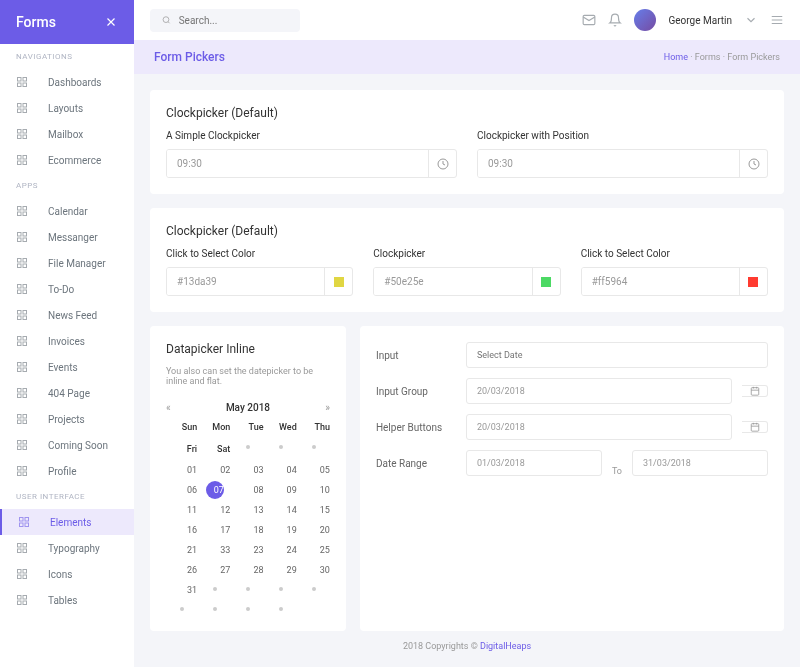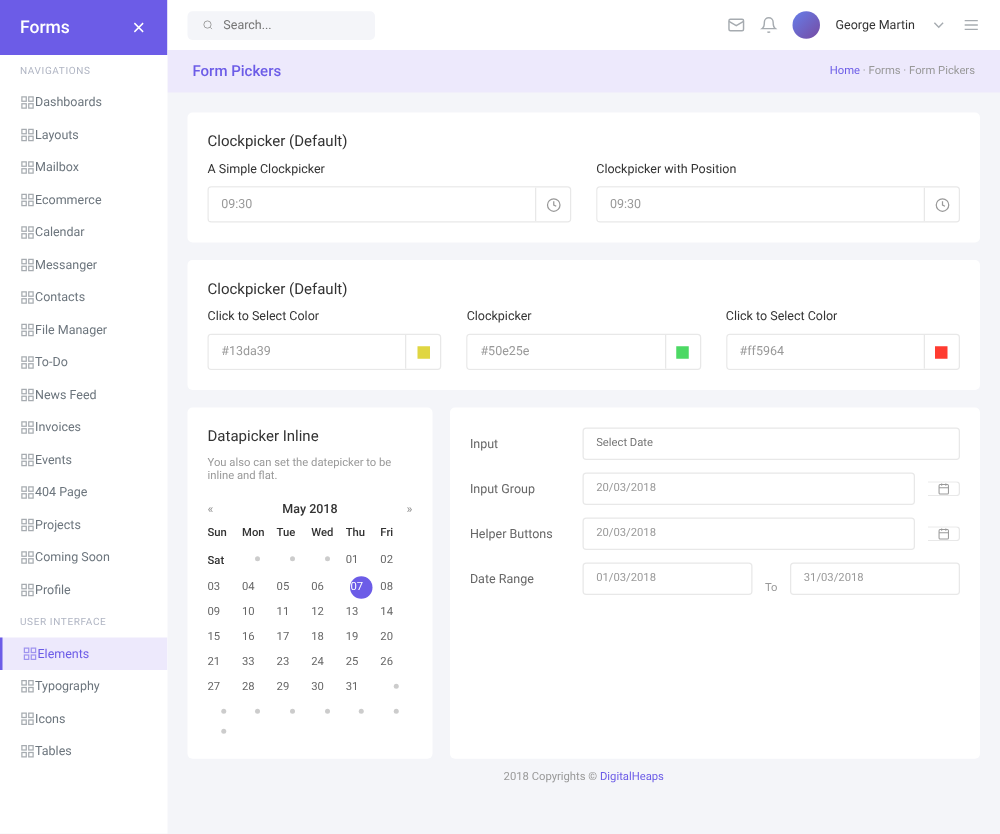--- a/index.html
+++ b/index.html
@@ -4,21 +4,21 @@
 <style>
 *{margin:0;padding:0;box-sizing:border-box;font-family:-apple-system,BlinkMacSystemFont,"Segoe UI",Roboto,sans-serif}
 body{background:#f4f5f9;font-size:12px;color:#6c757d}
 .app{display:flex;height:667px;width:800px;overflow:hidden}
 .sidebar{width:134px;background:#fff;display:flex;flex-direction:column;overflow-y:auto}
 .sidebar::-webkit-scrollbar{width:0}
 .brand{background:#6c5ce7;color:#fff;padding:14px 16px;display:flex;justify-content:space-between;align-items:center}
 .brand-title{font-size:14px;font-weight:500}
 .brand svg{width:14px;height:14px}
 .nav-header{font-size:8px;color:#b0b5c3;padding:8px 16px;letter-spacing:0.5px;text-transform:uppercase}
-.nav-item{display:flex;align-items:flex-end;padding:7px 16px;color:#6c757d;cursor:pointer;font-size:10px;gap:0}
+.nav-item{display:flex;align-items:flex-end;padding:7px 16px;color:#6c757d;cursor:pointer;font-size:10px;gap:20px}
 .nav-item.active{background:#ede9fc;color:#6c5ce7;border-left:2px solid #6c5ce7}
 .nav-item .ico{width:12px;height:12px;opacity:0.6}
 .main{flex:1;display:flex;flex-direction:column;overflow:hidden}
 .topbar{background:#fff;height:40px;display:flex;align-items:center;padding:0 16px;gap:26px}
 .search-box{background:#f4f5f9;border-radius:4px;padding:6px 12px;display:flex;align-items:center;gap:8px;width:150px}
 .search-box input{border:none;background:none;outline:none;font-size:10px;width:100%}
 .topbar-right{margin-left:auto;display:flex;align-items:center;gap:12px}
 .topbar-right svg{width:14px;height:14px;opacity:0.6}
 .avatar{width:22px;height:22px;border-radius:50%;background:linear-gradient(135deg,#667eea,#764ba2)}
 .user-name{font-size:10px;color:#333}
@@ -39,21 +39,21 @@
 .input-group .addon{width:28px;display:flex;align-items:center;justify-content:center;border-left:1px solid #e8e8e8}
 .color-swatch{width:10px;height:10px}
 .two-col{display:flex;gap:14px}
 .card-half{background:#fff;border-radius:4px;padding:16px}
 .card-left{width:208px}
 .card-right{flex:1}
 .subtitle{font-size:9px;color:#999;margin-bottom:12px}
 .cal-nav{display:flex;justify-content:space-between;align-items:center;padding:4px 0;font-size:10px;color:#666}
 .cal-nav .arrow{cursor:pointer;font-size:10px;color:#999}
 .cal-month{font-weight:500;color:#333}
-.cal-grid{display:grid;grid-template-columns:repeat(6,1fr);gap:2px;text-align:left;font-size:9px}
+.cal-grid{display:grid;grid-template-columns:repeat(5,1fr);gap:2px;text-align:right;font-size:9px}
 .cal-grid .dow{color:#333;padding:5px 0;font-weight:500}
 .cal-grid .day{padding:4px 0;color:#666;cursor:pointer}
 .cal-grid .day.muted{color:#ccc}
 .cal-grid .day.dot::after{content:"";display:block;width:4px;height:4px;background:#ccc;border-radius:50%;margin:2px auto 0}
 .cal-grid .day.selected{background:#6c5ce7;color:#fff;border-radius:50%;width:18px;height:18px;line-height:18px;margin:0 auto;padding:0}
 .form-row{display:flex;align-items:center;margin-bottom:10px;gap:10px}
 .form-row .flabel{width:80px;font-size:10px;color:#666}
 .form-row .finput{flex:1;border:1px solid #e8e8e8;border-radius:3px;padding:7px 10px;font-size:9px;color:#999}
 .form-row .faddon{width:26px;border:1px solid #e8e8e8;border-left:none;border-radius:0 3px 3px 0;display:flex;align-items:center;justify-content:center}
 .range-group{display:flex;flex:1;align-items:flex-end}
@@ -105,46 +105,38 @@
         </div>
         <div class="nav-item">
           <svg class="ico" viewBox="0 0 24 24" fill="none" stroke="currentColor" stroke-width="2">
             <rect x="3" y="3" width="7" height="7"></rect>
             <rect x="14" y="3" width="7" height="7"></rect>
             <rect x="3" y="14" width="7" height="7"></rect>
             <rect x="14" y="14" width="7" height="7"></rect>
           </svg>
           <span>Ecommerce</span>
         </div>
+        <div class="nav-header">APPS</div>
         <div class="nav-item">
           <svg class="ico" viewBox="0 0 24 24" fill="none" stroke="currentColor" stroke-width="2">
             <rect x="3" y="3" width="7" height="7"></rect>
             <rect x="14" y="3" width="7" height="7"></rect>
             <rect x="3" y="14" width="7" height="7"></rect>
             <rect x="14" y="14" width="7" height="7"></rect>
           </svg>
           <span>Calendar</span>
         </div>
         <div class="nav-item">
           <svg class="ico" viewBox="0 0 24 24" fill="none" stroke="currentColor" stroke-width="2">
             <rect x="3" y="3" width="7" height="7"></rect>
             <rect x="14" y="3" width="7" height="7"></rect>
             <rect x="3" y="14" width="7" height="7"></rect>
             <rect x="14" y="14" width="7" height="7"></rect>
           </svg>
           <span>Messanger</span>
-        </div>
-        <div class="nav-item">
-          <svg class="ico" viewBox="0 0 24 24" fill="none" stroke="currentColor" stroke-width="2">
-            <rect x="3" y="3" width="7" height="7"></rect>
-            <rect x="14" y="3" width="7" height="7"></rect>
-            <rect x="3" y="14" width="7" height="7"></rect>
-            <rect x="14" y="14" width="7" height="7"></rect>
-          </svg>
-          <span>Contacts</span>
         </div>
         <div class="nav-item">
           <svg class="ico" viewBox="0 0 24 24" fill="none" stroke="currentColor" stroke-width="2">
             <rect x="3" y="3" width="7" height="7"></rect>
             <rect x="14" y="3" width="7" height="7"></rect>
             <rect x="3" y="14" width="7" height="7"></rect>
             <rect x="14" y="14" width="7" height="7"></rect>
           </svg>
           <span>File Manager</span>
         </div>

